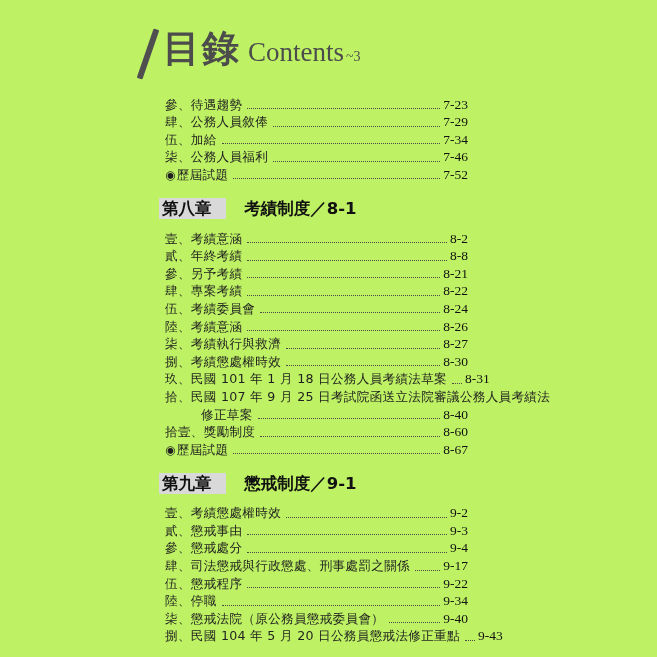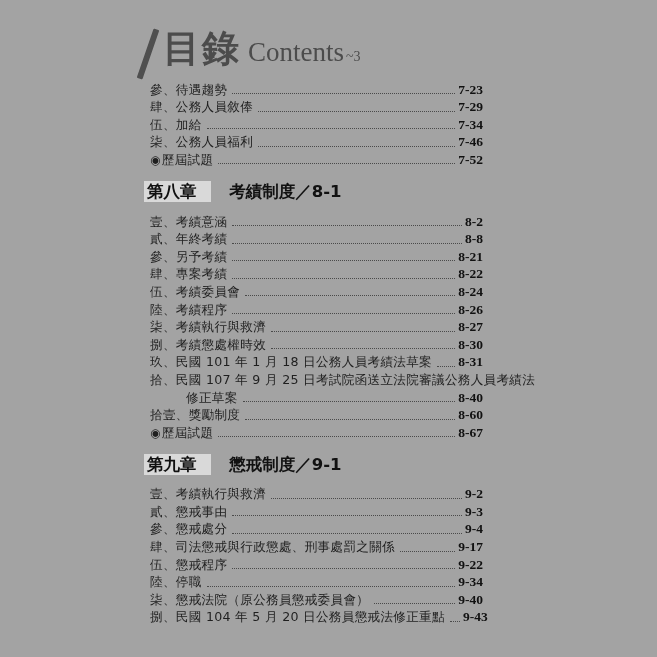--- a/index.html
+++ b/index.html
@@ -10,21 +10,21 @@
   body {
     width: 657px;
     height: 657px;
     font-family: "DejaVu Sans", "Liberation Sans", sans-serif;
     position: relative;
     overflow: hidden;
   }
   .page {
     position: absolute;
     inset: 0;
-    background: #a3a3a3;
+    background: #bef264;
   }
 
   
   .header {
     position: absolute;
     left: 163px;
     top: 24px;
     white-space: nowrap;
     color: #4c4c4c;
   }
@@ -59,21 +59,21 @@
   }
 
   
   .toc {
     position: absolute;
     left: 144px;
     top: 80px;
     width: 339px;
     color: #222;
   }
-  .toc-section { margin: 0; }
+  .toc-section { margin: 15px; }
 
   .chapter {
     margin: 13px 0 9px 0;
     font-size: 16.5px;
     font-weight: 700;
     color: #111;
     white-space: nowrap;
     line-height: 22px;
   }
   .chapter-num {
@@ -101,21 +101,20 @@
     flex: 1;
     border-bottom: 1.6px dotted #4a4a4a;
     margin: 0 3px 3.5px 5px;
     min-width: 10px;
   }
   .page-num {
     font-family: "Liberation Serif", "DejaVu Serif", serif;
     font-size: 13.5px;
     color: #111;
     line-height: 16px;
-    font-weight: bold;
   }
 </style>
 </head>
 <body>
 
 <div class="page">
 
   <div class="header">
     <div class="slash"></div>
     <span class="title-zh">目錄</span><span class="title-en">Contents</span><span class="title-ref">~3</span>
@@ -173,21 +172,21 @@
     <span class="label">肆、專案考績</span>
     <span class="leader"></span>
     <span class="page-num">8-22</span>
   </div>
         <div class="toc-row">
     <span class="label">伍、考績委員會</span>
     <span class="leader"></span>
     <span class="page-num">8-24</span>
   </div>
         <div class="toc-row">
-    <span class="label">陸、考績程序</span>
+    <span class="label">陸、考績意涵</span>
     <span class="leader"></span>
     <span class="page-num">8-26</span>
   </div>
         <div class="toc-row">
     <span class="label">柒、考績執行與救濟</span>
     <span class="leader"></span>
     <span class="page-num">8-27</span>
   </div>
         <div class="toc-row">
     <span class="label">捌、考績懲處權時效</span>
@@ -218,21 +217,21 @@
     <span class="leader"></span>
     <span class="page-num">8-67</span>
   </div>
       </div>
       <div class="toc-section">
         <div class="chapter">
     <span class="chapter-num">第九章</span>
     <span class="chapter-title">懲戒制度／9-1</span>
   </div>
         <div class="toc-row">
-    <span class="label">壹、考績執行與救濟</span>
+    <span class="label">壹、考績懲處權時效</span>
     <span class="leader"></span>
     <span class="page-num">9-2</span>
   </div>
         <div class="toc-row">
     <span class="label">貳、懲戒事由</span>
     <span class="leader"></span>
     <span class="page-num">9-3</span>
   </div>
         <div class="toc-row">
     <span class="label">參、懲戒處分</span>

